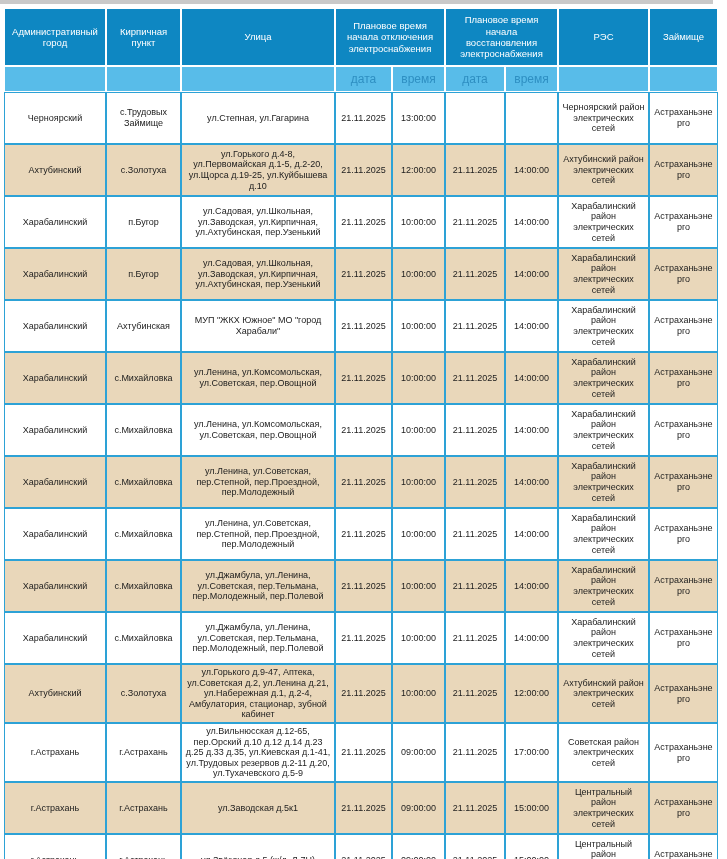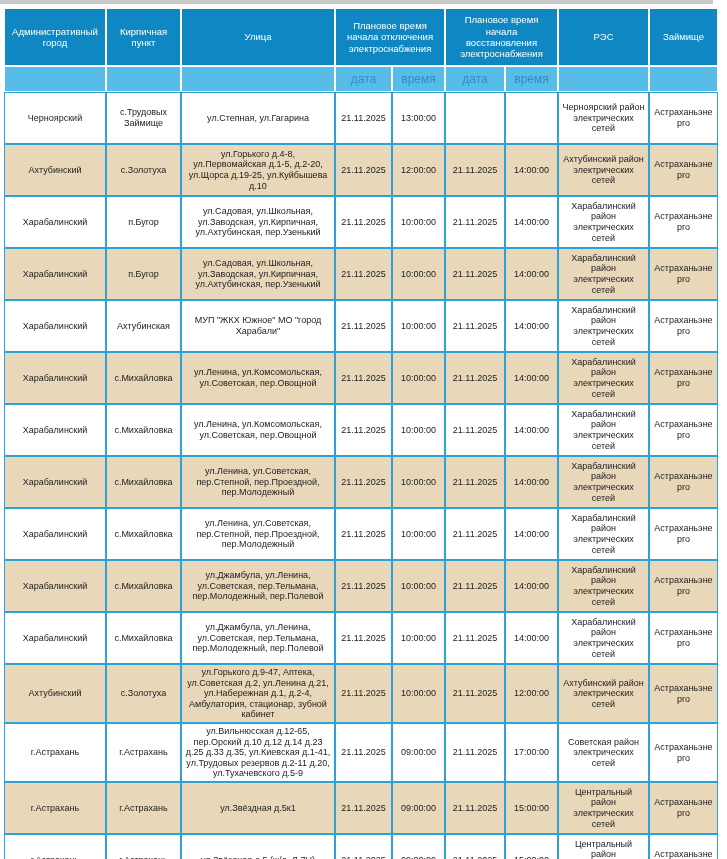--- a/index.html
+++ b/index.html
@@ -245,21 +245,21 @@
     <td>21.11.2025</td>
     <td>09:00:00</td>
     <td>21.11.2025</td>
     <td>17:00:00</td>
     <td>Советская район электрических сетей</td>
     <td>Астраханьэнерго</td>
   </tr>
       <tr>
     <td>г.Астрахань</td>
     <td>г.Астрахань</td>
-    <td>ул.Звёздная д.5к1</td>
+    <td>ул.Заводская д.5к1</td>
     <td>21.11.2025</td>
     <td>09:00:00</td>
     <td>21.11.2025</td>
     <td>15:00:00</td>
     <td>Центральный район электрических сетей</td>
     <td>Астраханьэнерго</td>
   </tr>
       <tr>
     <td>г.Астрахань</td>
     <td>г.Астрахань</td>

